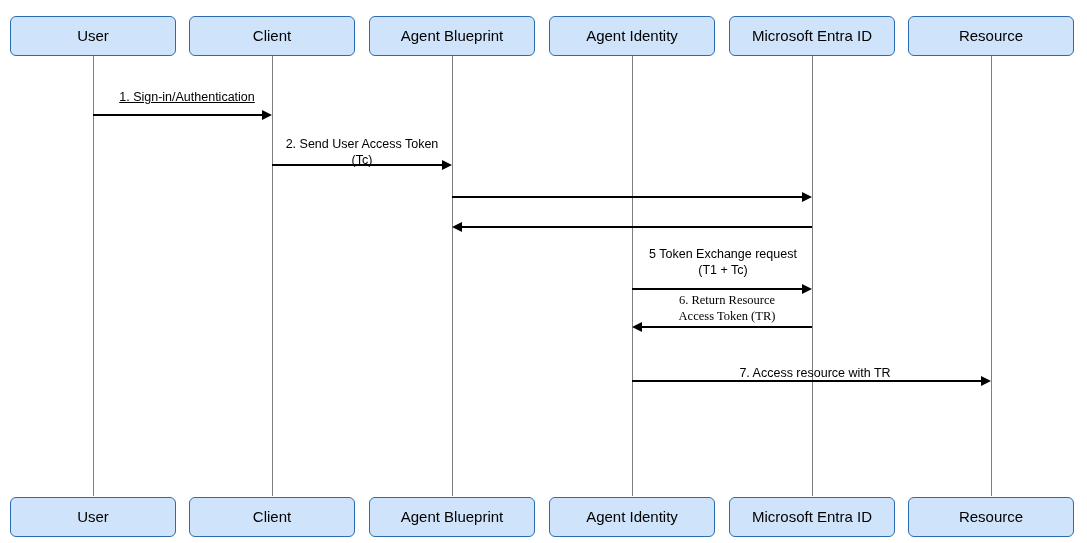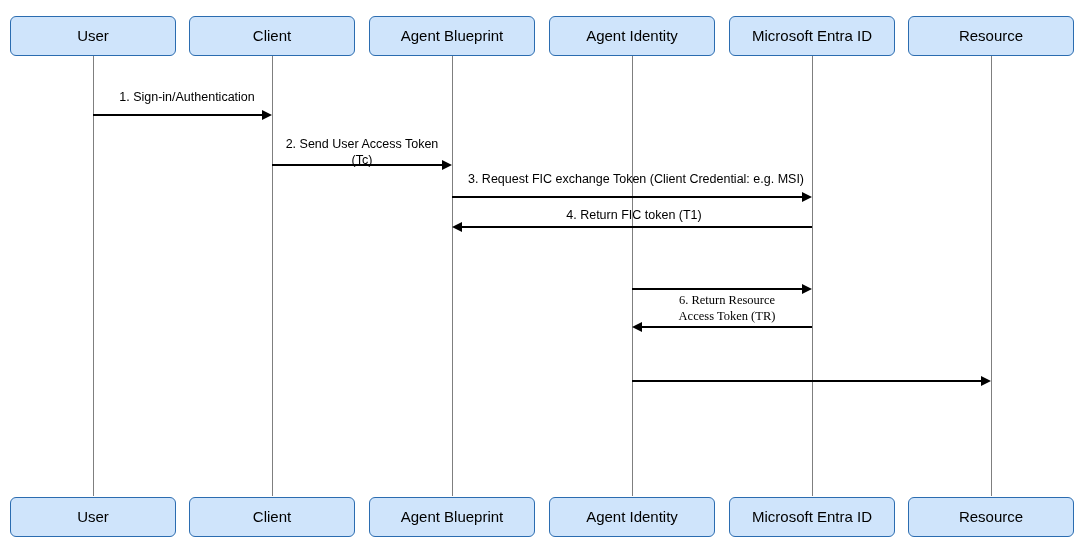--- a/index.html
+++ b/index.html
@@ -88,45 +88,46 @@
   <div class="lifeline-box" style="left:549px; top:16px; width:166px; height:40px;">
     <span>Agent Identity</span>
   </div>
   <div class="lifeline-box" style="left:729px; top:16px; width:166px; height:40px;">
     <span>Microsoft Entra ID</span>
   </div>
   <div class="lifeline-box" style="left:908px; top:16px; width:166px; height:40px;">
     <span>Resource</span>
   </div>
 
-  <div class="msg-label" style="left:93px; top:90px; width:188px;">1. Sign-in/Authentication</div>
+  <div class="msg-label" style="left:93px; top:90px; width:188px;text-decoration:underline;">1. Sign-in/Authentication</div>
   <div class="arrow-line" style="left:93px; top:114px; width:169px;"></div>
   <div class="arrow-head right" style="left:262px; top:110px;"></div>
 
   <div class="msg-label" style="left:266px; top:137px; width:192px;">2. Send User Access Token
 (Tc)</div>
   <div class="arrow-line" style="left:272px; top:164px; width:170px;"></div>
   <div class="arrow-head right" style="left:442px; top:160px;"></div>
 
-  <div class="msg-label" style="left:454px; top:172px; width:364px;">3. Request FIC exchange Token (Client Credential: e.g. MSI)</div>
   <div class="arrow-line" style="left:452px; top:196px; width:350px;"></div>
   <div class="arrow-head right" style="left:802px; top:192px;"></div>
 
-  <div class="msg-label" style="left:452px; top:208px; width:364px;">4. Return FIC token (T1)</div>
   <div class="arrow-line" style="left:462px; top:226px; width:350px;"></div>
   <div class="arrow-head left" style="left:452px; top:222px;"></div>
 
+  <div class="msg-label" style="left:629px; top:247px; width:188px;">5 Token Exchange request
+(T1 + Tc)</div>
   <div class="arrow-line" style="left:632px; top:288px; width:170px;"></div>
   <div class="arrow-head right" style="left:802px; top:284px;"></div>
 
   <div class="msg-label" style="left:633px; top:293px; width:188px;font-family:Liberation Serif, serif;">6. Return Resource
 Access Token (TR)</div>
   <div class="arrow-line" style="left:642px; top:326px; width:170px;"></div>
   <div class="arrow-head left" style="left:632px; top:322px;"></div>
 
+  <div class="msg-label" style="left:633px; top:366px; width:364px;">7. Access resource with TR</div>
   <div class="arrow-line" style="left:632px; top:380px; width:349px;"></div>
   <div class="arrow-head right" style="left:981px; top:376px;"></div>
 
   <div class="lifeline-box" style="left:10px; top:497px; width:166px; height:40px;">
     <span>User</span>
   </div>
   <div class="lifeline-box" style="left:189px; top:497px; width:166px; height:40px;">
     <span>Client</span>
   </div>
   <div class="lifeline-box" style="left:369px; top:497px; width:166px; height:40px;">

